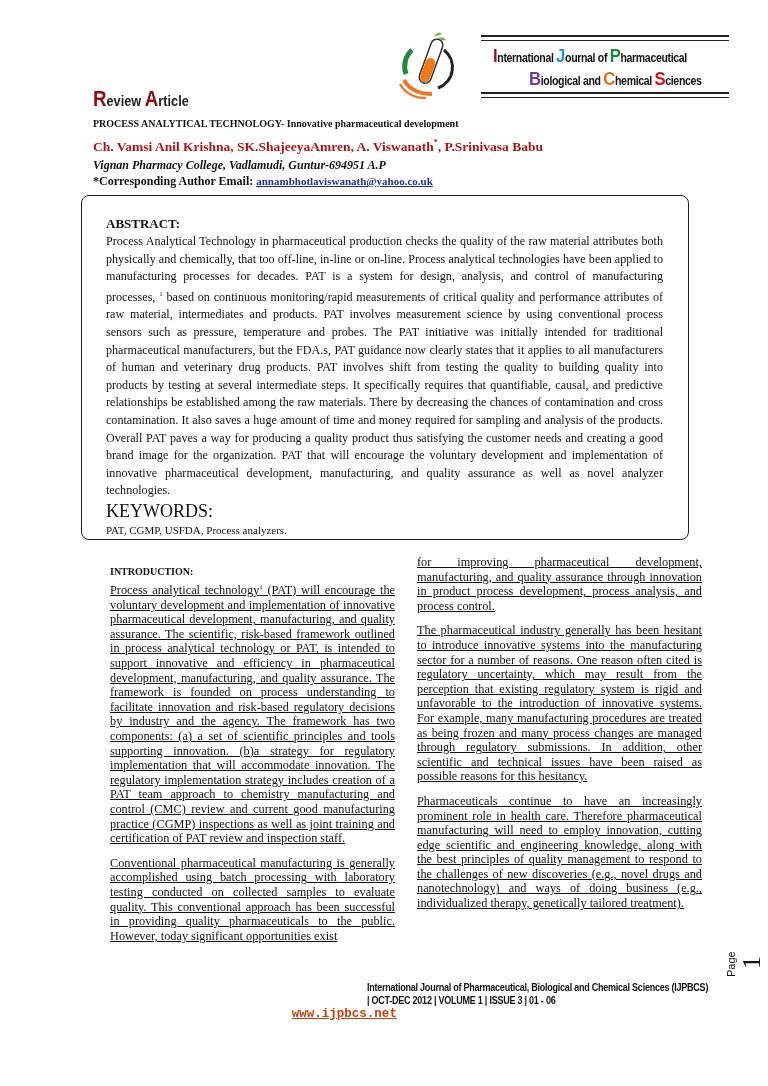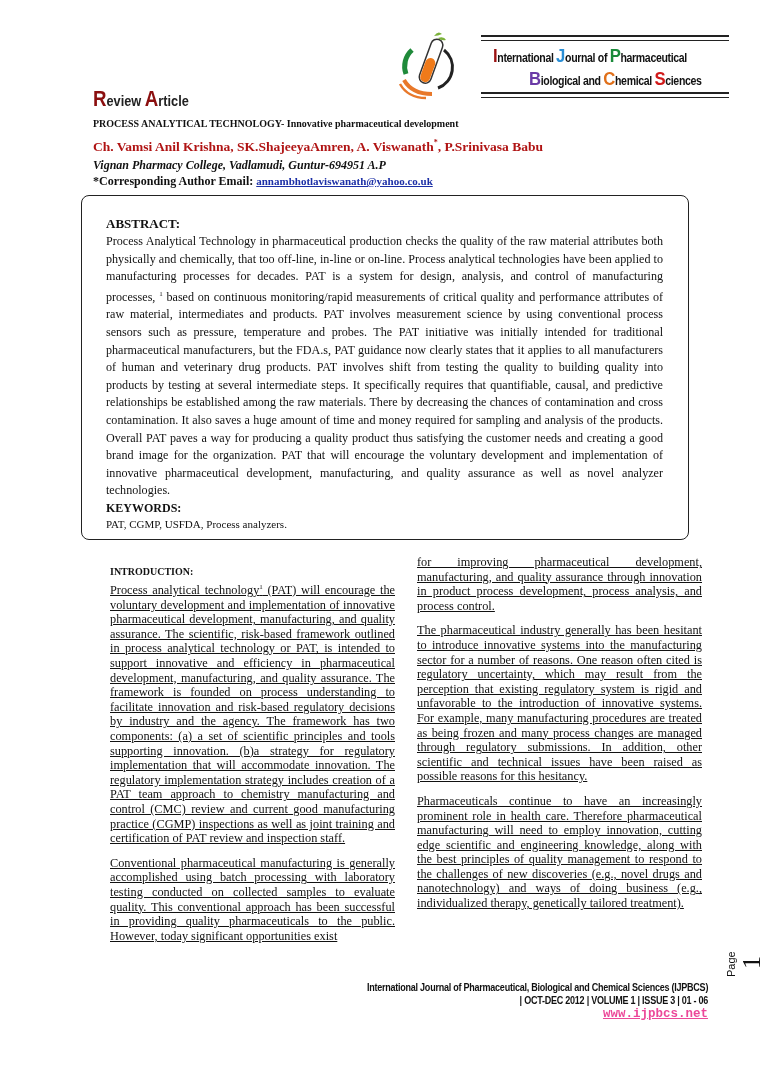--- a/index.html
+++ b/index.html
@@ -27,42 +27,42 @@
   .affil { position: absolute; left: 93px; top: 158px; font-style: italic; font-weight: bold; font-size: 12px; white-space: nowrap; }
   .corr { position: absolute; left: 93px; top: 174px; font-weight: bold; font-size: 12px; white-space: nowrap; }
   .corr a { color: #1c2fa6; font-size: 11px; text-decoration: underline; }
 
   
   .abstract-box { position: absolute; left: 81px; top: 195px; width: 608px; height: 345px; border: 1.3px solid #222; border-radius: 8px; box-sizing: border-box; }
   .abs-inner { position: absolute; left: 24px; top: 20px; width: 557px; }
   .abs-head { font-weight: bold; font-size: 13px; margin: 0 0 1px 0; }
   .abs-text { font-size: 12.1px; line-height: 17.6px; text-align: justify; margin: 0; }
   .abs-text sup { font-size: 7px; }
-  .kw-head { font-weight: bold; font-size: 12px; margin: 1px 0 2px 0; }
+  .kw-head { font-weight: normal; font-size: 18px; margin: 1px 0 2px 0; }
   .kw-text { font-size: 11px; margin: 0; }
 
   
   .intro-box { position: absolute; left: 94px; top: 548px; width: 622px; height: 430px; border-radius: 8px; }
   .col { position: absolute; top: 560px; width: 293px; font-size: 12.3px; line-height: 14.6px; text-align: justify; }
   .col.left { left: 110px; }
   .col.right { left: 417px; top: 555px; }
   .col p { margin: 0 8px 10px 0; text-decoration: underline; }
   .intro-head { font-weight: bold; font-size: 10px; margin: 4px 0 1px 0; line-height: 15px; }
   .col sup { font-size: 7px; }
 
   
   .page-num { position: absolute; left: 723px; top: 925px; width: 40px; height: 50px; }
   .page-word { position: absolute; left: 0; top: 20px; transform: rotate(-90deg); transform-origin: left top; font-size: 11px; font-family: "Liberation Sans", sans-serif; top: 52px; left: 2px; }
   .page-digit { position: absolute; left: 14px; top: 44px; transform: rotate(-90deg); transform-origin: left top; font-size: 26px; font-family: "Liberation Serif", serif; }
 
   
-  .footer { position: absolute; right: 60px; top: 981px; text-align: right; font-family: "Liberation Sans", sans-serif; font-weight: bold; }
+  .footer { position: absolute; right: 60px; top: 981px; font-family: "Liberation Sans", sans-serif; font-weight: bold; }
   .f1 { font-size: 11px; letter-spacing: -0.3px; transform: scaleX(0.82); transform-origin: right; white-space: nowrap; }
   .f2 { font-size: 11px; letter-spacing: -0.3px; transform: scaleX(0.82); transform-origin: right; white-space: nowrap; margin-top: 1px; }
-  .f3 { font-family: "Liberation Mono", monospace; font-size: 12.5px; color: #ec4899; text-decoration: underline; margin-top: 1px; }
+  .f3 { font-family: "Liberation Mono", monospace; font-size: 12.5px; color: #c2410c; text-decoration: underline; margin-top: 1px; }
 </style>
 </head>
 <body>
 
 <div class="logo">
   <svg width="62" height="72" viewBox="0 0 62 72">
     <path d="M14 22 A22 22 0 0 0 8 46" stroke="#1f8a3a" stroke-width="5" fill="none"></path>
     <path d="M6 52 Q14 66 34 66" stroke="#e8782a" stroke-width="4" fill="none"></path>
     <path d="M2 56 Q10 70 28 70" stroke="#e8782a" stroke-width="2.5" fill="none"></path>
     <path d="M46 22 A22 22 0 0 1 40 60" stroke="#222" stroke-width="3" fill="none"></path>

